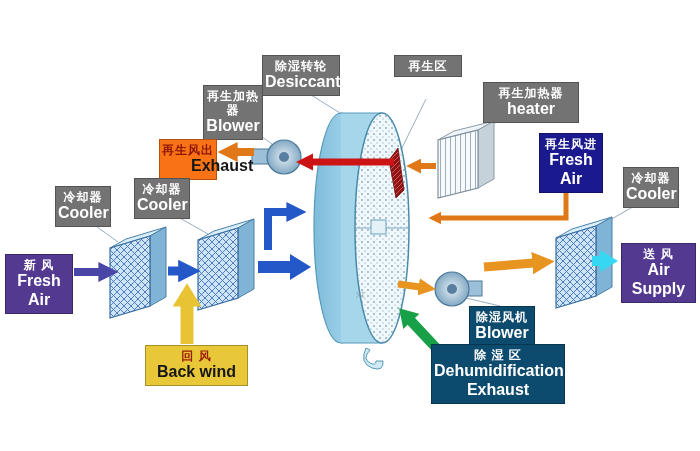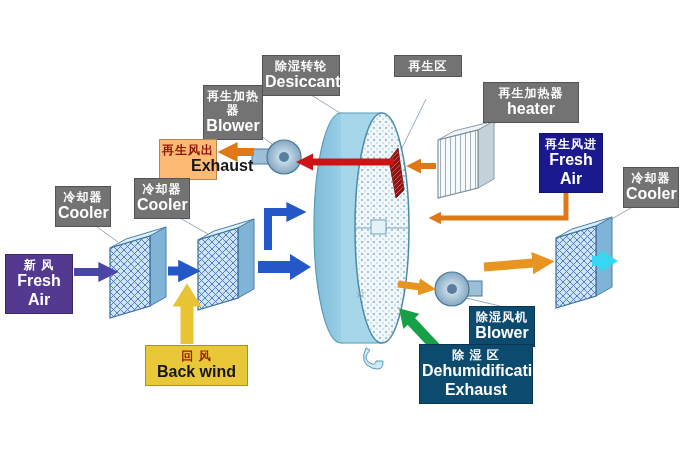--- a/index.html
+++ b/index.html
@@ -10,21 +10,21 @@
   #diagram-svg{position:absolute;left:0;top:0;}
   .label{
     position:absolute;text-align:center;padding:3px 2px;box-sizing:border-box;
     line-height:1.18;border:1px solid rgba(0,0,0,.28);
   }
   .label .zh{font-size:12px;font-weight:bold;letter-spacing:1px;}
   .label .en{font-size:16px;font-weight:bold;}
   .box-teal{background:#737373;color:#fff;}
   .box-purple{background:#53398f;color:#fff;}
   .box-navy{background:#1a1a8e;color:#fff;}
-  .box-orange{background:#fdba74;text-align:center;}
+  .box-orange{background:#f97316;text-align:center;}
   .box-orange .zh{color:#8b1500;}
   .box-orange .en{color:#161616;margin-left:29px;}
   .box-yellow{background:#e8c838;}
   .box-yellow .zh{color:#9a1c00;}
   .box-yellow .en{color:#161616;}
   .box-green{background:#0c4a6e;color:#fff;}
   #watermark{
     position:absolute;left:356px;top:288px;font-size:11px;
     color:rgba(130,150,160,.55);
   }
@@ -200,31 +200,35 @@
 <div class="label box-teal" style="left:623px;top:167px;width:56px">
   <div class="zh">冷却器</div>
   <div class="en">Cooler</div>
 </div>
 
 <div class="label box-purple" style="left:5px;top:254px;width:68px">
   <div class="zh">新 风</div>
   <div class="en">Fresh Air</div>
 </div>
 
+<div class="label box-purple" style="left:621px;top:243px;width:75px">
+  <div class="zh">送 风</div>
+  <div class="en">Air Supply</div>
+</div>
 
 <div class="label box-yellow" style="left:145px;top:345px;width:103px">
   <div class="zh">回 风</div>
   <div class="en">Back wind</div>
 </div>
 
 <div class="label box-green" style="left:469px;top:306px;width:66px">
   <div class="zh">除湿风机</div>
   <div class="en">Blower</div>
 </div>
 
-<div class="label box-green" style="left:419px;top:344px;width:114px">
+<div class="label box-green" style="left:431px;top:344px;width:134px">
   <div class="zh">除 湿 区</div>
   <div class="en">Dehumidification Exhaust</div>
 </div>
 
 <span id="watermark">xt</span>
 
 </div>
 
 </body></html>

